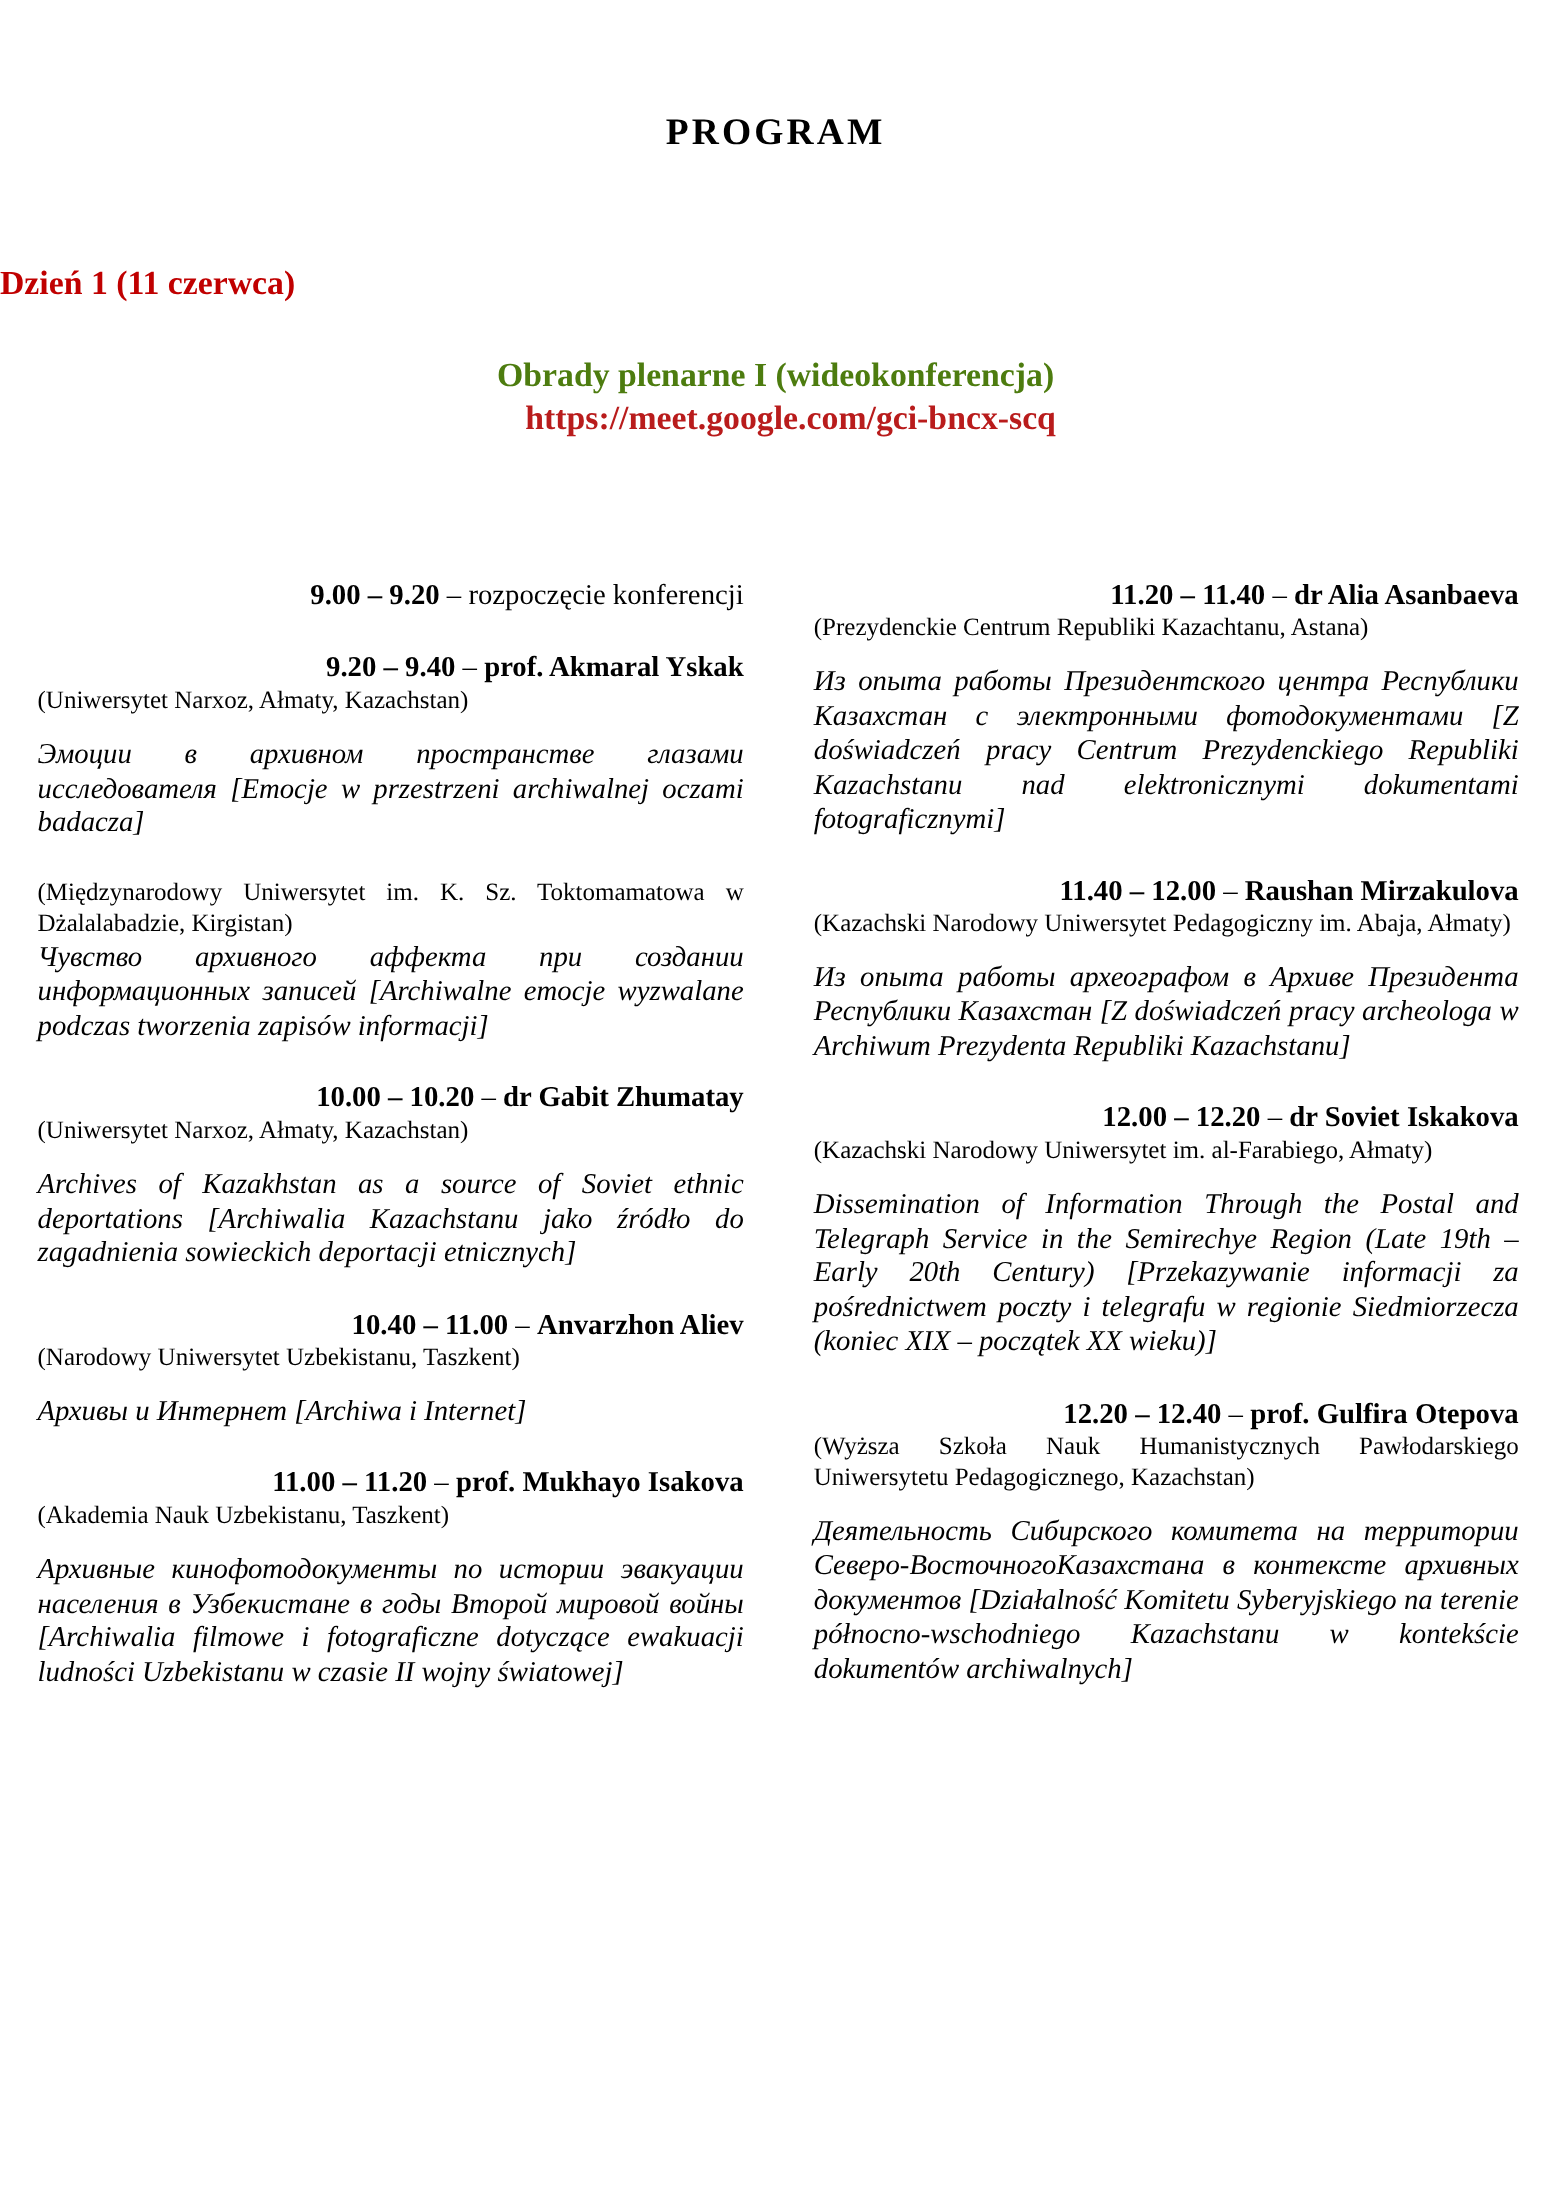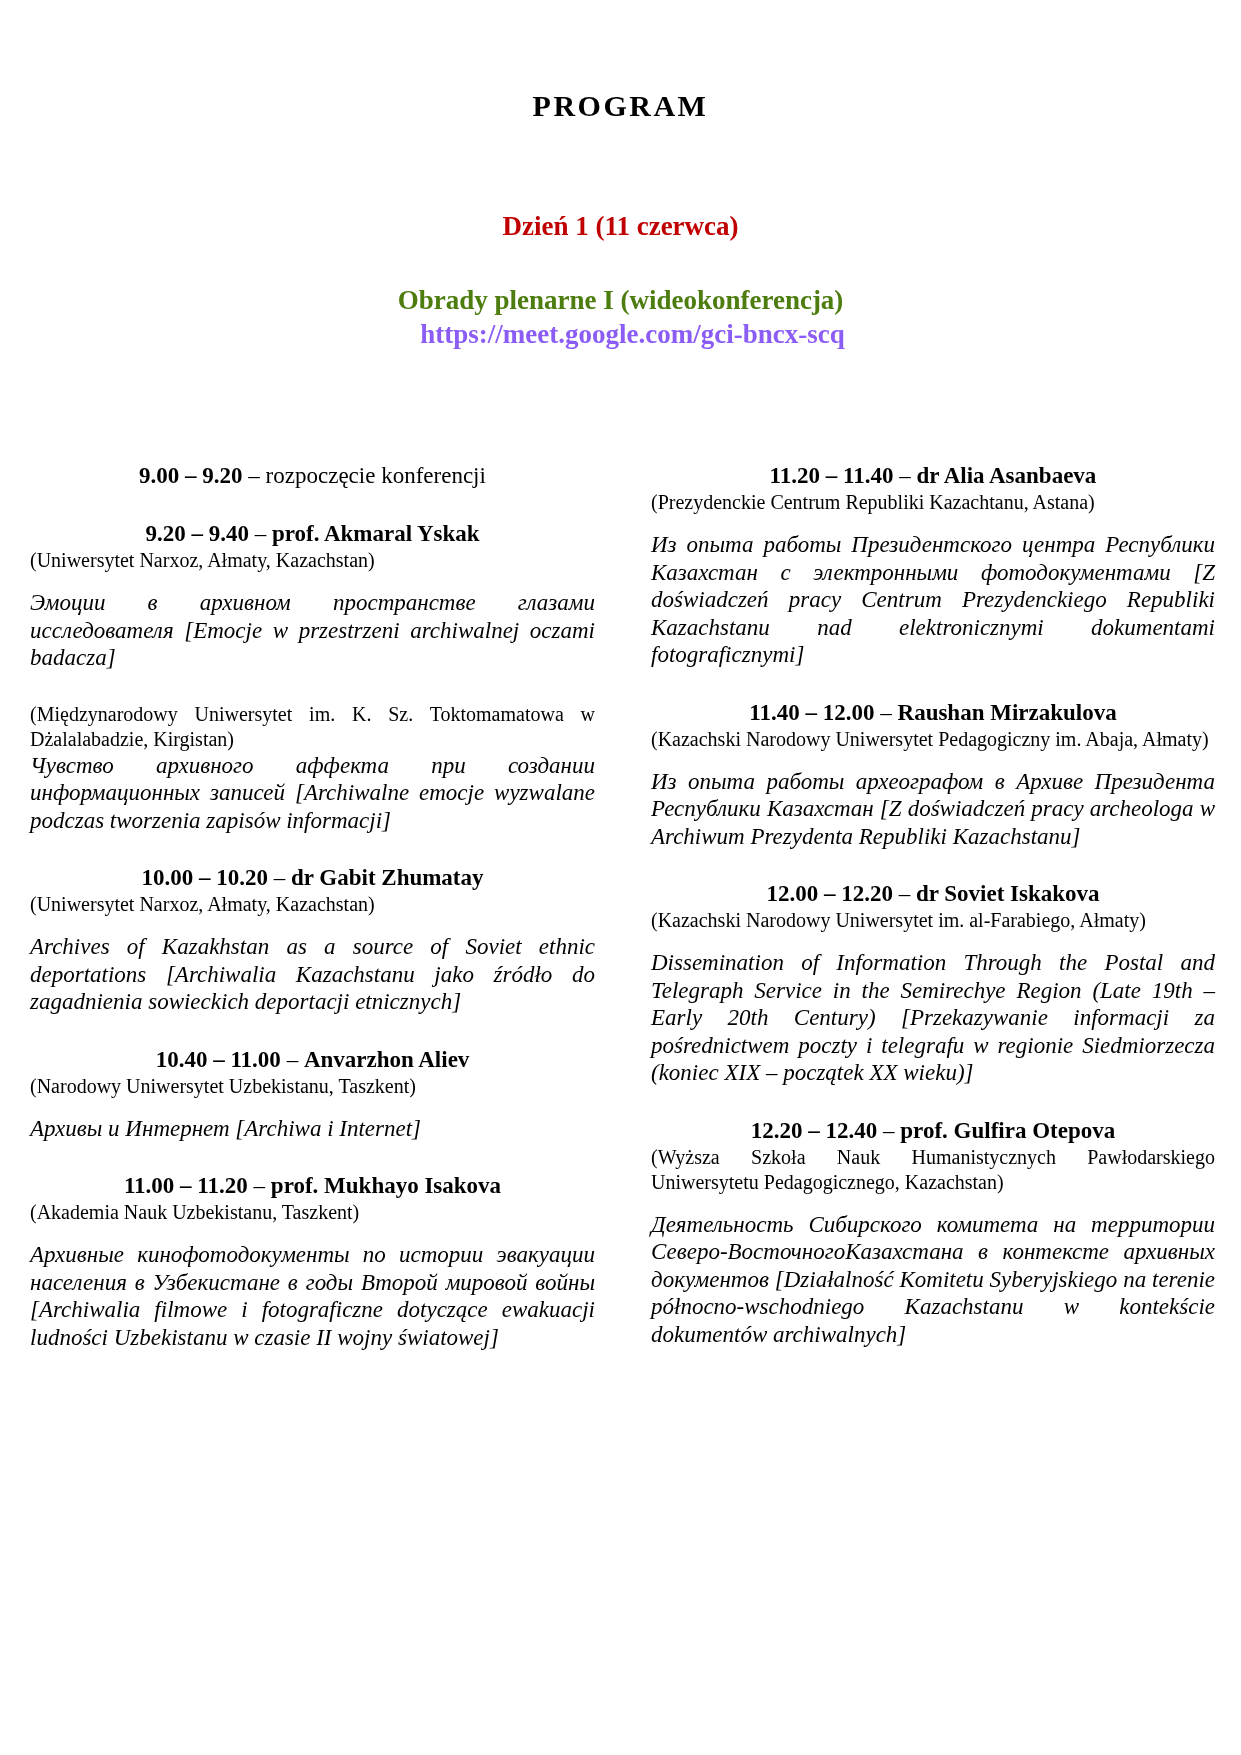--- a/index.html
+++ b/index.html
@@ -22,21 +22,21 @@
   
   .doc-title {
     text-align: center;
     font-size: 30px;
     font-weight: bold;
     letter-spacing: 2.5px;
     line-height: 36px;
     margin: 0;
   }
   .day-heading {
-    text-align: center;
+    text-align: left;
     font-size: 27px;
     font-weight: bold;
     line-height: 32px;
     margin: 86px 0 0 0;
     color: #c00000;
   }
   .session-heading {
     text-align: center;
     font-size: 27px;
     font-weight: bold;
@@ -69,21 +69,21 @@
   .col-left  { width: 565px; }
   .col-right { width: 564px; }
 
   .entry { margin: 0; }
   .entry + .entry { margin-top: 30px; }
 
   .entry-heading {
     margin: 0;
     font-size: 23px;
     line-height: 28px;
-    text-align: center;
+    text-align: right;
   }
   .entry-heading.stretch {
     text-align: justify;
     text-align-last: justify;
   }
   .time { font-weight: bold; }
   .speaker { font-weight: bold; }
   .plain-label { font-weight: normal; }
 
   .affiliation {
@@ -105,21 +105,21 @@
 <body>
 
 <div class="page">
 
   <h1 class="doc-title">PROGRAM</h1>
 
   <h2 class="day-heading" style="color: rgb(192, 0, 0);">Dzień 1 (11 czerwca)</h2>
 
   <h3 class="session-heading">Obrady plenarne I (wideokonferencja)</h3>
 
-  <a class="meet-link" style="color: #8b5cf6; margin-left: 24px;">https://meet.google.com/gci-bncx-scq</a>
+  <a class="meet-link" style="color: #b91c1c; margin-left: 24px;">https://meet.google.com/gci-bncx-scq</a>
 
   <div class="columns">
     <div class="col col-left" id="col-left">
         <div class="entry">
           <p class="entry-heading"><span class="time">9.00 – 9.20</span><span> – </span><span class="plain-label">rozpoczęcie konferencji</span></p>
         </div>
         <div class="entry">
           <p class="entry-heading"><span class="time">9.20 – 9.40</span><span> – </span><span class="speaker">prof. Akmaral Yskak</span></p>
           <p class="affiliation">(Uniwersytet Narxoz, Ałmaty, Kazachstan)</p>
           <p class="talk-title">Эмоции в архивном пространстве глазами исследователя [Emocje w przestrzeni archiwalnej oczami badacza]</p>

